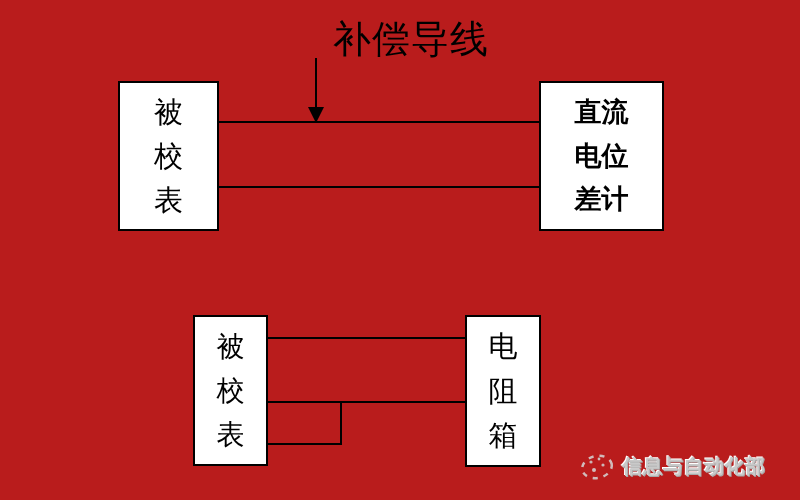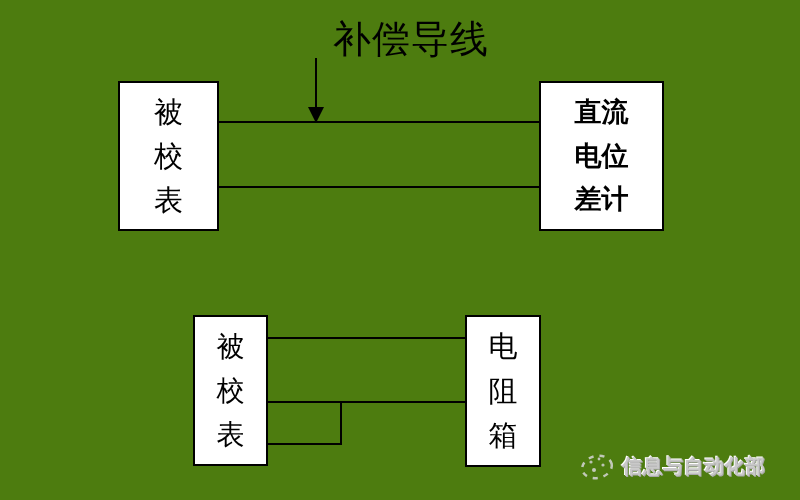--- a/index.html
+++ b/index.html
@@ -4,21 +4,21 @@
 <style>
   html, body {
     margin: 0;
     padding: 0;
     background: #ffffff;
   }
   .canvas {
     position: relative;
     width: 800px;
     height: 500px;
-    background: #4d7c0f;
+    background: #b91c1c;
     overflow: hidden;
     font-family: "Liberation Sans", sans-serif;
   }
   .annotation-title {
     position: absolute;
     left: 333px;
     top: 19px;
     font-size: 38px;
     line-height: 40px;
     color: #000000;

